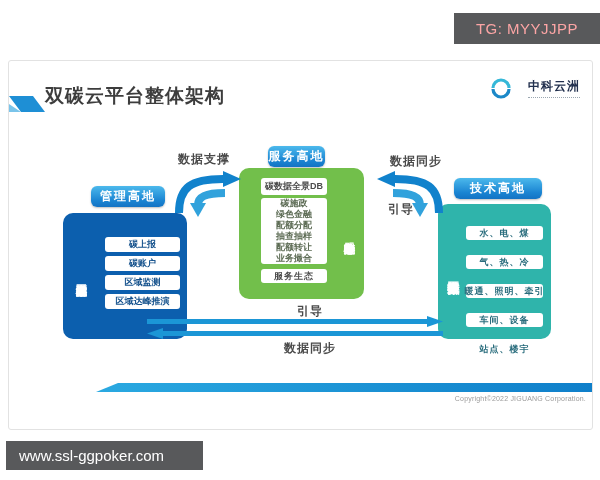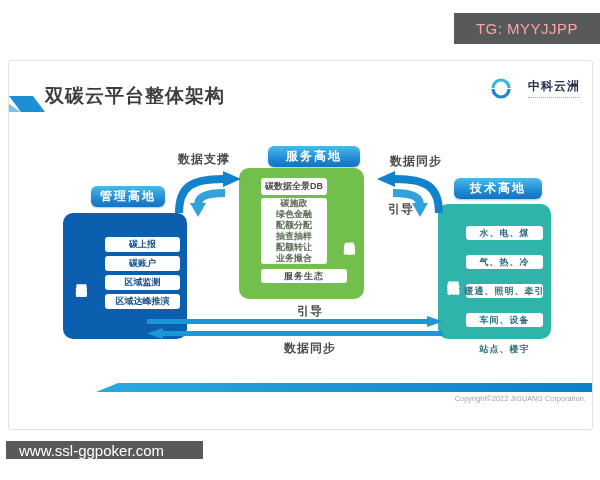--- a/index.html
+++ b/index.html
@@ -2,21 +2,21 @@
 <html><head>
 <meta charset="utf-8">
 <style>
   html,body{margin:0;padding:0}
   body{width:600px;height:480px;position:relative;background:#fff;overflow:hidden;
        font-family:"Liberation Sans","DejaVu Sans",sans-serif}
 
   
   .tg-badge{position:absolute;top:13px;right:0;width:146px;height:31px;background:#58595b;
             color:#fca5a5;font-size:15px;display:flex;align-items:center;justify-content:center;letter-spacing:.5px}
-  .watermark{position:absolute;top:441px;left:6px;width:197px;height:18px;background:#58595b;
+  .watermark{position:absolute;top:441px;left:6px;width:197px;height:29px;background:#58595b;
              color:#fff;font-size:15px;display:flex;align-items:center;padding-left:13px;box-sizing:border-box}
 
   
   .slide{position:absolute;left:8px;top:60px;width:583px;height:368px;background:#fff;
          border:1px solid #e2e2e2;border-radius:3px}
 
   .title{position:absolute;left:36px;top:22px;margin:0;font-size:19px;font-weight:bold;
          color:#3d3d3d;letter-spacing:1px}
   .title-swoosh{position:absolute;left:0;top:33px}
 
@@ -24,21 +24,21 @@
   .logo-textcol{display:flex;flex-direction:column}
   .logo-text{font-size:12px;font-weight:bold;color:#22304e;letter-spacing:1px;white-space:nowrap}
   .logo-tagline{margin-top:2px;border-top:1px dotted #9aa6b0;height:0}
 
   
   .pill{position:absolute;height:21px;border-radius:6px;color:#fff;font-size:12px;font-weight:bold;
         display:flex;align-items:center;justify-content:center;letter-spacing:2px;
         background:linear-gradient(180deg,#4cb9ec 0%,#1a84d2 70%,#1373c4 100%);
         box-shadow:0 1px 2px rgba(0,0,0,.25)}
   .pill-left{left:82px;top:125px;width:74px}
-  .pill-center{left:259px;top:85px;width:92px}
+  .pill-center{left:259px;top:85px;width:57px}
   .pill-right{left:445px;top:117px;width:88px}
 
   
   .bigbox{position:absolute;border-radius:10px}
   .box-left{left:54px;top:152px;width:124px;height:126px;background:#0c5fae}
   .box-center{left:230px;top:107px;width:125px;height:131px;background:#72bf4b}
   .box-right{left:429px;top:143px;width:113px;height:135px;background:#2fb4ab}
 
   .vtext{position:absolute;top:0;height:100%;writing-mode:vertical-rl;text-orientation:upright;
          color:#fff;font-weight:bold;display:flex;align-items:center;justify-content:center}
@@ -53,21 +53,21 @@
         justify-content:center;white-space:nowrap}
   .chip-left{height:15px;font-size:9px;color:#14518c}
   .chip-right{height:14px;font-size:9px;color:#2a6d7d;letter-spacing:1px}
 
   .panel{position:absolute;background:#fff;border-radius:3px;display:flex;align-items:center;
          justify-content:center;font-weight:bold}
   .db-panel{left:22px;top:10px;width:66px;height:17px;font-size:9px;color:#4c4c4c}
   .svc-panel{left:22px;top:30px;width:66px;height:66px;flex-direction:column;font-size:9px;
              color:#5d6c55;line-height:11px}
   .svc-line{height:11px;display:flex;align-items:center;justify-content:center}
-  .footer-panel{left:22px;top:101px;width:86px;height:14px;font-size:9px;color:#4c4c4c;letter-spacing:1px}
+  .footer-panel{left:22px;top:101px;width:66px;height:14px;font-size:9px;color:#4c4c4c;letter-spacing:1px}
 
   
   .arrow-svg{position:absolute}
   .arrow-tl{left:164px;top:104px}
   .arrow-tr{left:364px;top:104px}
   .arrow-bottom{left:138px;top:255px}
   .arrow-label{position:absolute;font-size:12px;font-weight:bold;color:#4a4a4a;
                text-align:center;letter-spacing:1px}
   .lbl-data-support{left:158px;top:90px;width:74px}
   .lbl-optimize{left:172px;top:149px;width:74px}

